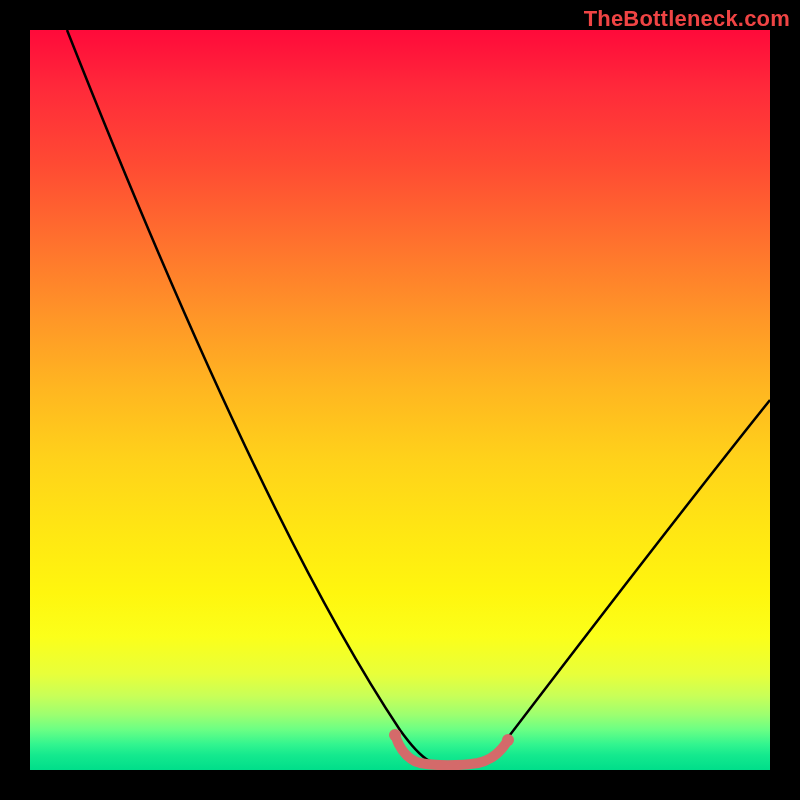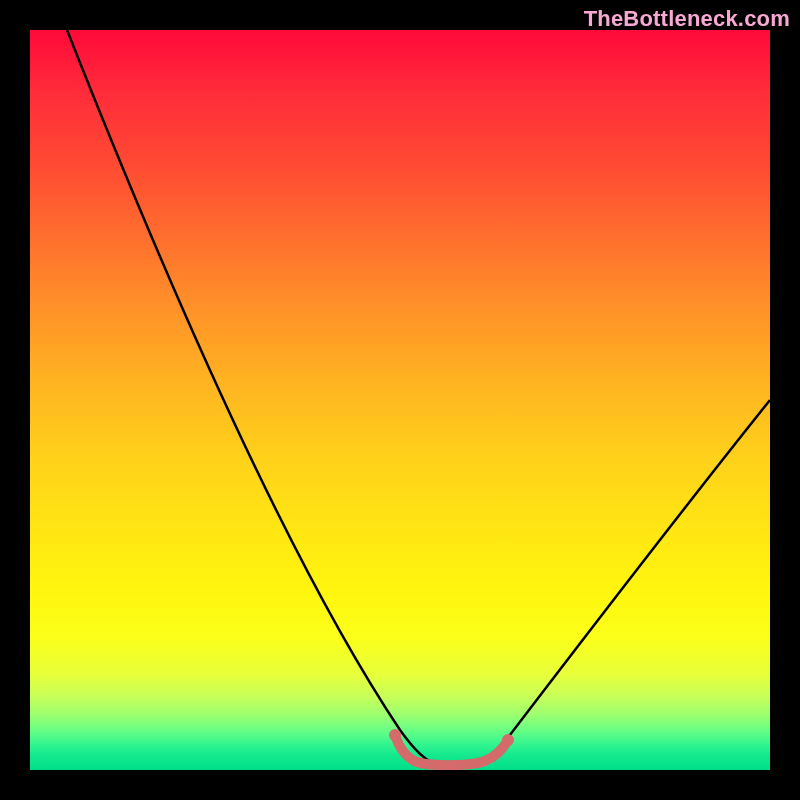--- a/index.html
+++ b/index.html
@@ -14,21 +14,21 @@
   .frame {
     position: relative;
     width: 800px;
     height: 800px;
     background: #000;
   }
   .watermark {
     position: absolute;
     top: 6px;
     right: 10px;
-    color: #f9a8d4;
+    color: #ef4444;
     font-size: 22px;
     font-weight: 600;
     letter-spacing: 0.2px;
     z-index: 10;
   }
   .plot-area {
     position: absolute;
     left: 30px;
     top: 30px;
     width: 740px;

